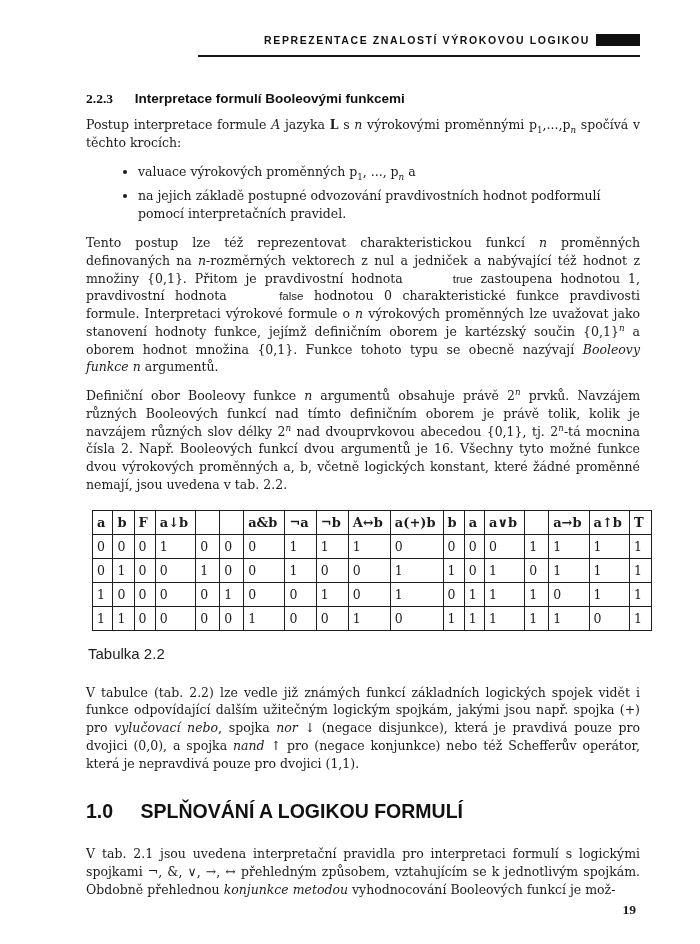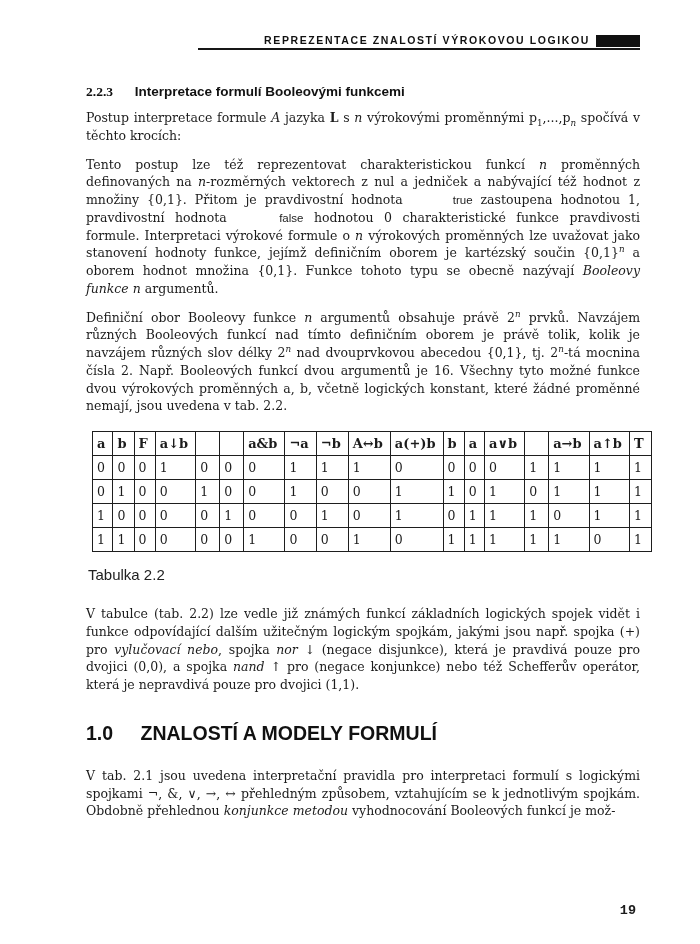--- a/index.html
+++ b/index.html
@@ -10,23 +10,23 @@
     color: #1c1c1c;
     font-family: "DejaVu Serif", serif;
     font-size: 12.5px;
     position: relative;
     overflow: hidden;
   }
   .page { padding: 34px 60px 0 86px; }
 
   
   .running-header {
-    display: flex; justify-content: flex-end; align-items: center; gap: 6px;
+    display: flex; justify-content: flex-end; align-items: flex-start; gap: 6px;
     border-bottom: 2px solid #161616;
-    padding-bottom: 2px;
+    padding-bottom: 9px;
     margin-left: 112px;
     margin-bottom: 34px;
   }
   .rh-title {
     font-family: "Liberation Sans", sans-serif;
     font-weight: bold; font-size: 10.5px; letter-spacing: 1.6px;
     color: #111;
   }
   .header-bar { width: 44px; height: 12px; background: #101010; margin-bottom: -2px; }
 
@@ -73,40 +73,44 @@
   .table-caption {
     font-family: "Liberation Sans", sans-serif;
     font-size: 15px; color: #222;
     margin: 14px 0 22px 2px;
   }
 
   .page-number {
     position: absolute;
     right: 64px; bottom: 26px;
     font-weight: bold; font-size: 13.5px;
-    font-family: Liberation Mono, monospace;
+    font-family: Liberation Serif, serif;
   }
 </style>
 </head>
 <body>
 
 <div class="page">
 
   <header class="running-header">
     <span class="rh-title">REPREZENTACE ZNALOSTÍ VÝROKOVOU LOGIKOU</span>
     <span class="header-bar"></span>
   </header>
 
   <h3 class="h-sub">
     <span class="num">2.2.3</span>
     <span>Interpretace formulí Booleovými funkcemi</span>
   </h3>
 
   <p class="body-text">Postup interpretace formule <i>A</i> jazyka <b>L</b> s <i>n</i> výrokovými proměnnými p<sub>1</sub>,...,p<sub style="font-style: italic;">n</sub> spočívá v těchto krocích:</p>
 
+  <ul class="bullets">
+    <li>valuace výrokových proměnných p<sub>1</sub>, ..., p<sub style="font-style: italic;">n</sub> a</li>
+    <li>na jejich základě postupné odvozování pravdivostních hodnot podformulí pomocí interpretačních pravidel.</li>
+  </ul>
 
   <p class="body-text">Tento postup lze též reprezentovat charakteristickou funkcí <i>n</i> proměnných definovaných na <i>n</i>-rozměrných vektorech z nul a jedniček a nabývající též hodnot z množiny {0,1}. Přitom je pravdivostní hodnota <span class="sans">true</span> zastoupena hodnotou 1, pravdivostní hodnota <span class="sans">false</span> hodnotou 0 charakteristické funkce pravdivosti formule. Interpretaci výrokové formule o <i>n</i> výrokových proměnných lze uvažovat jako stanovení hodnoty funkce, jejímž definičním oborem je kartézský součin {0,1}<sup style="font-style: italic;">n</sup> a oborem hodnot množina {0,1}. Funkce tohoto typu se obecně nazývají <i>Booleovy funkce </i><i>n</i> argumentů.</p>
 
   <p class="body-text">Definiční obor Booleovy funkce <i>n</i> argumentů obsahuje právě 2<sup style="font-style: italic;">n</sup> prvků. Navzájem různých Booleových funkcí nad tímto definičním oborem je právě tolik, kolik je navzájem různých slov délky 2<sup style="font-style: italic;">n</sup> nad dvouprvkovou abecedou {0,1}, tj. 2<sup style="font-style: italic;">n</sup>-tá mocnina čísla 2. Např. Booleových funkcí dvou argumentů je 16. Všechny tyto možné funkce dvou výrokových proměnných a, b, včetně logických konstant, které žádné proměnné nemají, jsou uvedena v tab. 2.2.</p>
 
   <table class="truth">
     <thead>
       <tr>
           <th>a</th>
           <th>b</th>
@@ -211,21 +215,21 @@
         </tr>
       </tbody>
   </table>
 
   <div class="table-caption">Tabulka 2.2</div>
 
   <p class="body-text">V tabulce (tab. 2.2) lze vedle již známých funkcí základních logických spojek vidět i funkce odpovídající dalším užitečným logickým spojkám, jakými jsou např. spojka (+) pro <i>vylučovací nebo</i>, spojka <i>nor</i> ↓ (negace disjunkce), která je pravdivá pouze pro dvojici (0,0), a spojka <i>nand</i> ↑ pro (negace konjunkce) nebo též Schefferův operátor, která je nepravdivá pouze pro dvojici (1,1).</p>
 
   <h2 class="h-big">
     <span class="num">1.0</span>
-    <span>ZNALOSTÍ A MODELY FORMULÍ</span>
+    <span>SPLŇOVÁNÍ A LOGIKOU FORMULÍ</span>
   </h2>
 
 
   <p class="body-text">V tab. 2.1 jsou uvedena interpretační pravidla pro interpretaci formulí s logickými spojkami ¬, &amp;, ∨, →, ↔ přehledným způsobem, vztahujícím se k jednotlivým spojkám. Obdobně přehlednou <i>konjunkce metodou</i> vyhodnocování Booleových funkcí je mož-</p>
 
 </div>
 
 <div class="page-number">19</div>
 
 </body></html>

